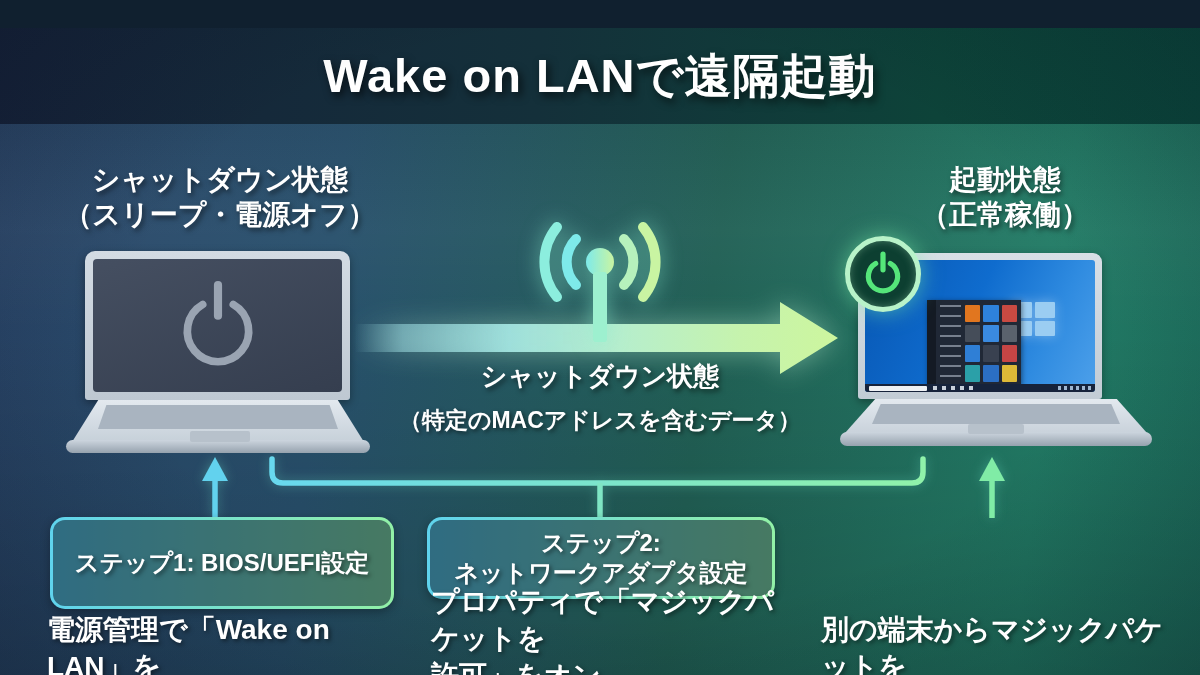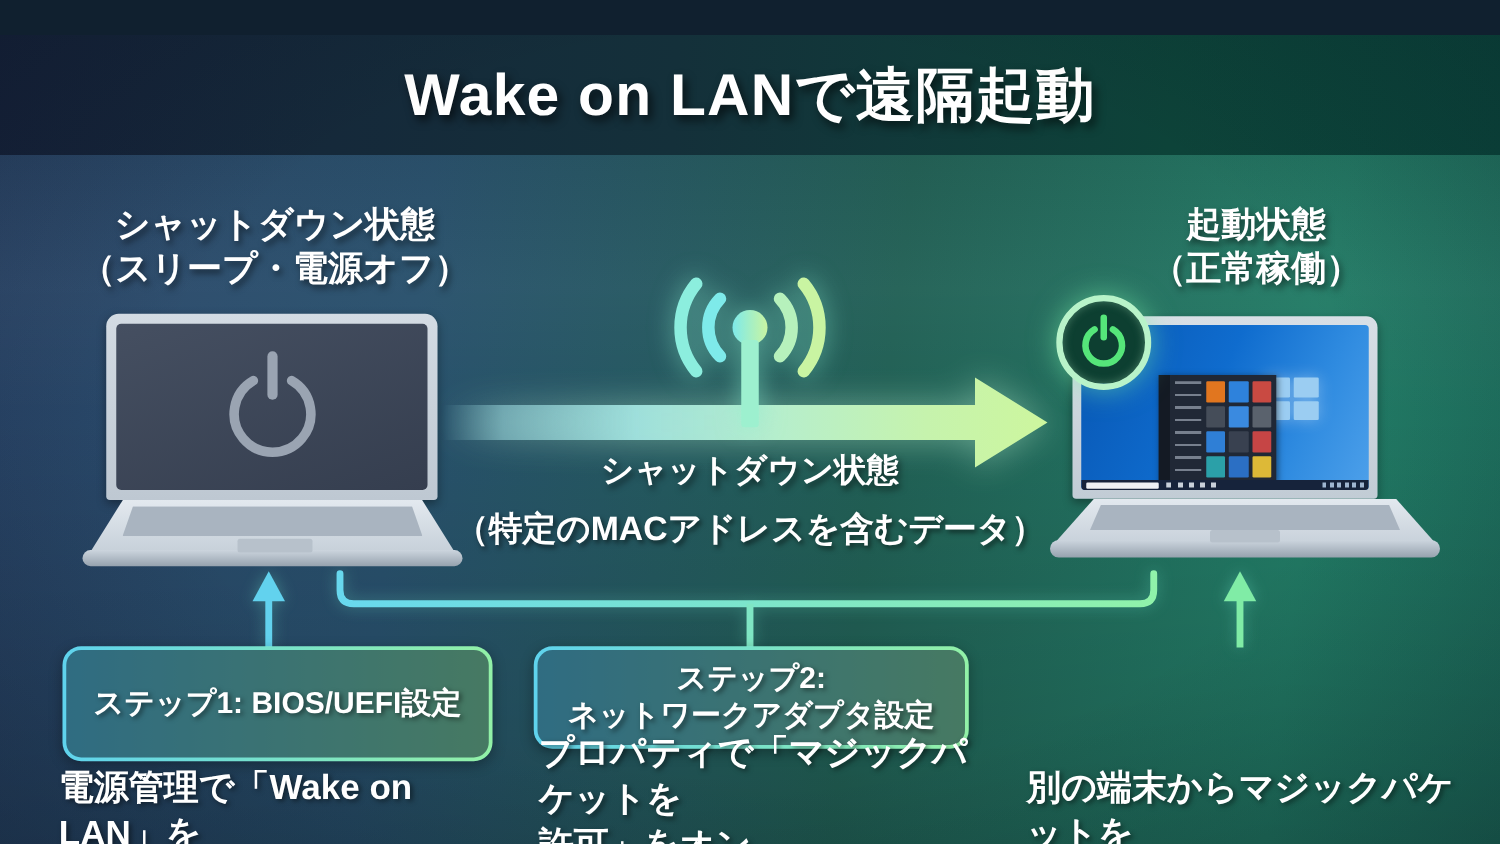--- a/index.html
+++ b/index.html
@@ -84,21 +84,21 @@
     display:flex;align-items:center;justify-content:center;}
 
   
   .antenna-svg{position:absolute;left:512px;top:190px;z-index:2;
     filter:drop-shadow(0 0 10px rgba(140,240,210,0.55));}
   .arrow-svg{position:absolute;left:348px;top:268px;z-index:1;
     filter:drop-shadow(0 0 14px rgba(190,245,210,0.45));}
   .packet-label{position:absolute;left:400px;top:331px;width:400px;text-align:center;
     color:#fff;font-size:26px;font-weight:800;text-shadow:2px 3px 5px rgba(0,0,0,0.55);z-index:4;}
   .packet-sub{position:absolute;left:330px;top:377px;width:540px;text-align:center;
-    color:#fff;font-size:27px;font-weight:700;text-shadow:2px 2px 4px rgba(0,0,0,0.55);z-index:4;}
+    color:#fff;font-size:23px;font-weight:700;text-shadow:2px 2px 4px rgba(0,0,0,0.55);z-index:4;}
 
   .conn-svg{position:absolute;left:0;top:0;z-index:2;pointer-events:none;
     filter:drop-shadow(0 0 6px rgba(110,230,200,0.35));}
 
   
   .step-box{position:absolute;box-sizing:border-box;padding:3px;border-radius:15px;z-index:4;
     background:linear-gradient(90deg,#5fd3ed,#92f1a7);box-shadow:0 3px 10px rgba(0,0,0,0.30);}
   .step-box-inner{height:100%;border-radius:12px;background:rgba(10,23,42,0.55);
     display:flex;align-items:center;justify-content:center;box-sizing:border-box;padding:0 8px;
     color:#fff;font-weight:700;font-size:24px;line-height:1.25;text-align:center;white-space:pre-line;

